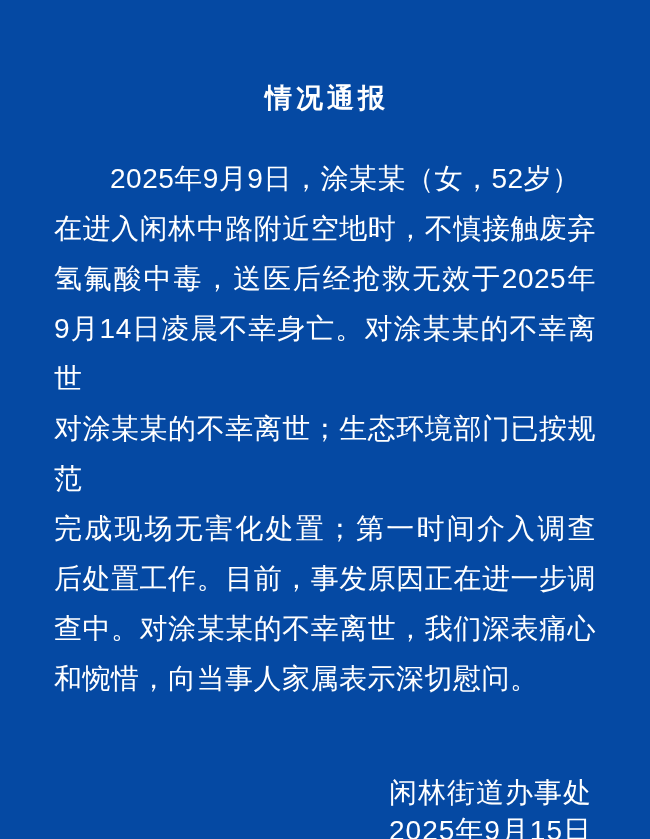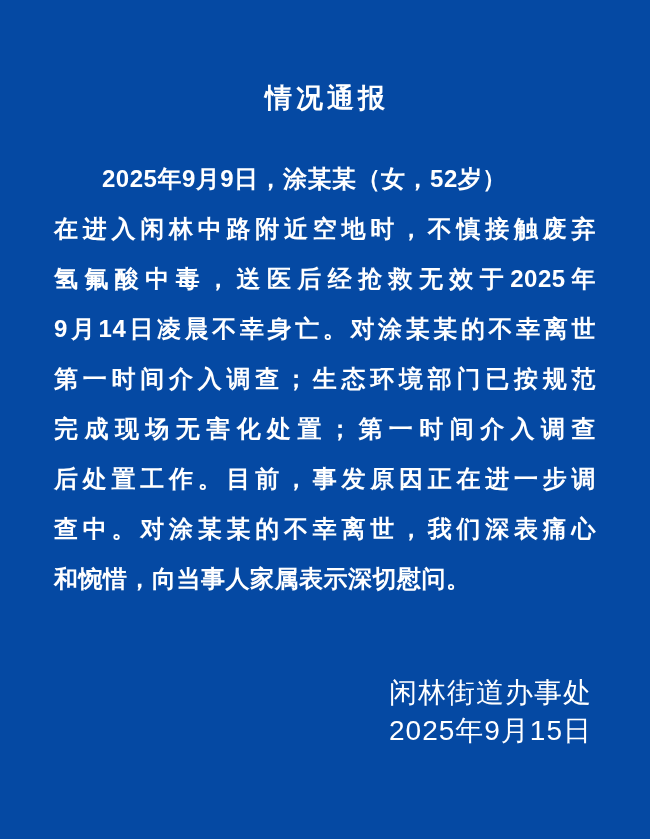--- a/index.html
+++ b/index.html
@@ -23,23 +23,23 @@
     line-height: 48px;
     font-weight: bold;
     letter-spacing: 4px;
     text-indent: 4px; 
   }
   .notice-body {
     margin-top: 32px;
     padding: 0 54px;
   }
   .body-line {
-    font-size: 24px;
+    font-size: 28px;
     line-height: 50px;
-    font-weight: bold;
+    font-weight: normal;
     letter-spacing: 0.5px;
     white-space: nowrap;
   }
   .body-line.justify {
     white-space: normal;
     text-align: justify;
     text-align-last: justify;
     text-justify: inter-character;
   }
   .body-line.indent {
@@ -62,21 +62,21 @@
 
 <div class="page">
 
   <div class="notice-title">情况通报</div>
 
   <div class="notice-body">
     <div class="body-line indent">2025年9月9日，涂某某（女，52岁）</div>
     <div class="body-line justify">在进入闲林中路附近空地时，不慎接触废弃</div>
     <div class="body-line justify">氢氟酸中毒，送医后经抢救无效于2025年</div>
     <div class="body-line justify">9月14日凌晨不幸身亡。对涂某某的不幸离世</div>
-    <div class="body-line justify">第一时间介入调查；生态环境部门已按规范</div>
+    <div class="body-line justify">对涂某某的不幸离世；生态环境部门已按规范</div>
     <div class="body-line justify">完成现场无害化处置；第一时间介入调查</div>
     <div class="body-line justify">后处置工作。目前，事发原因正在进一步调</div>
     <div class="body-line justify">查中。对涂某某的不幸离世，我们深表痛心</div>
     <div class="body-line">和惋惜，向当事人家属表示深切慰问。</div>
   </div>
 
   <div class="signature-block">
     <div class="signature-line">闲林街道办事处</div>
     <div class="signature-line">2025年9月15日</div>
   </div>

